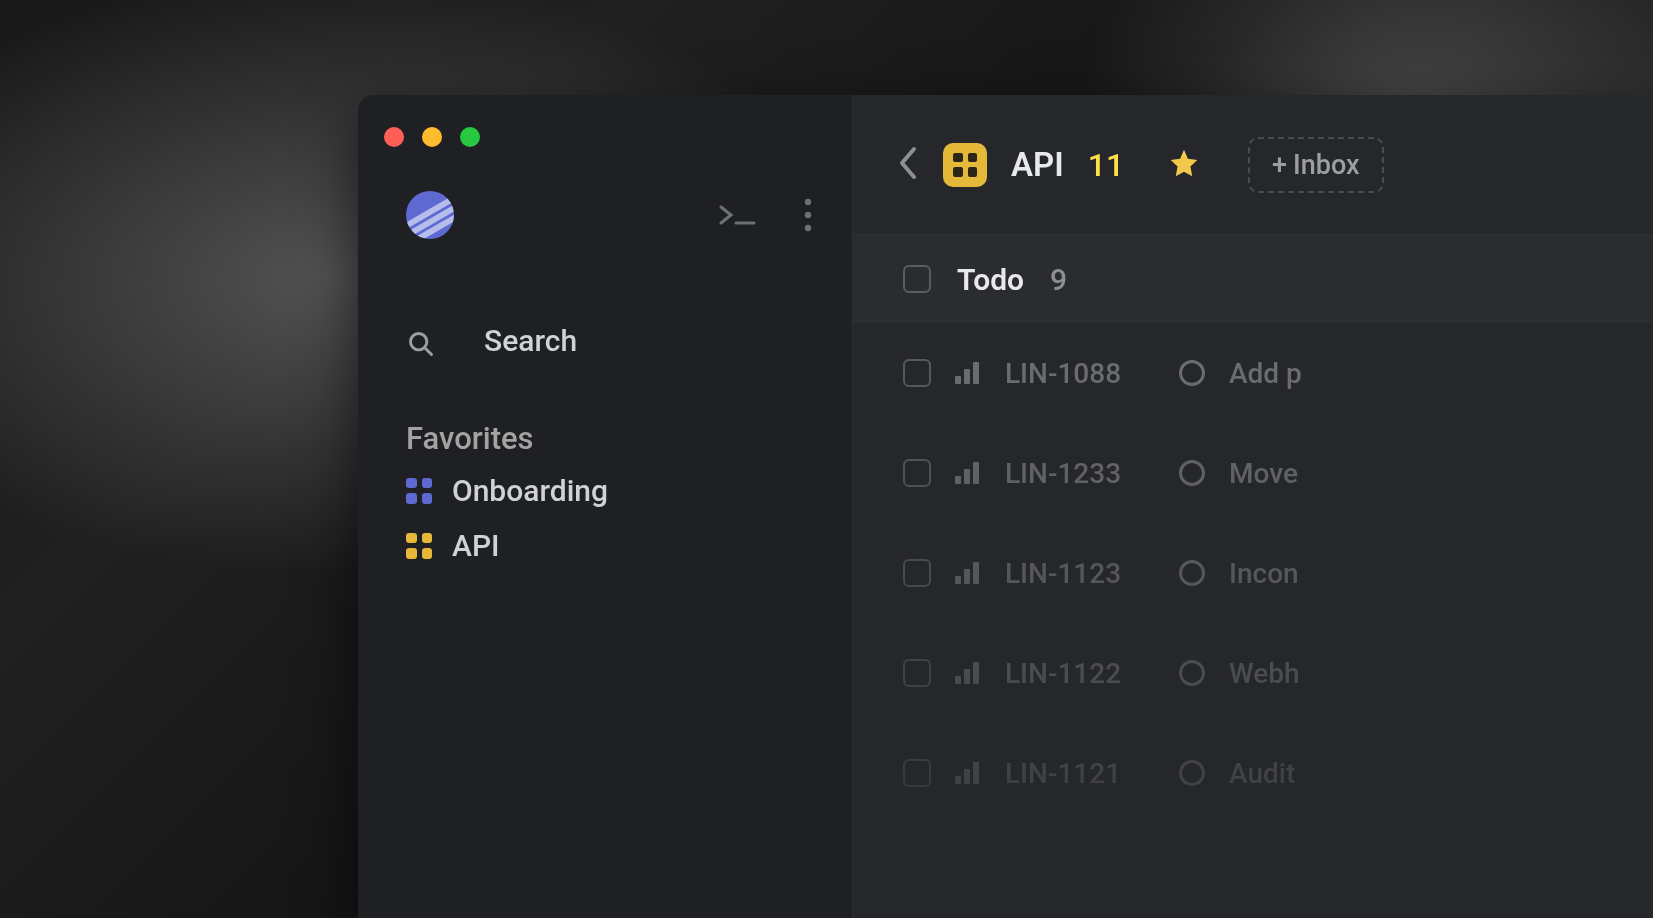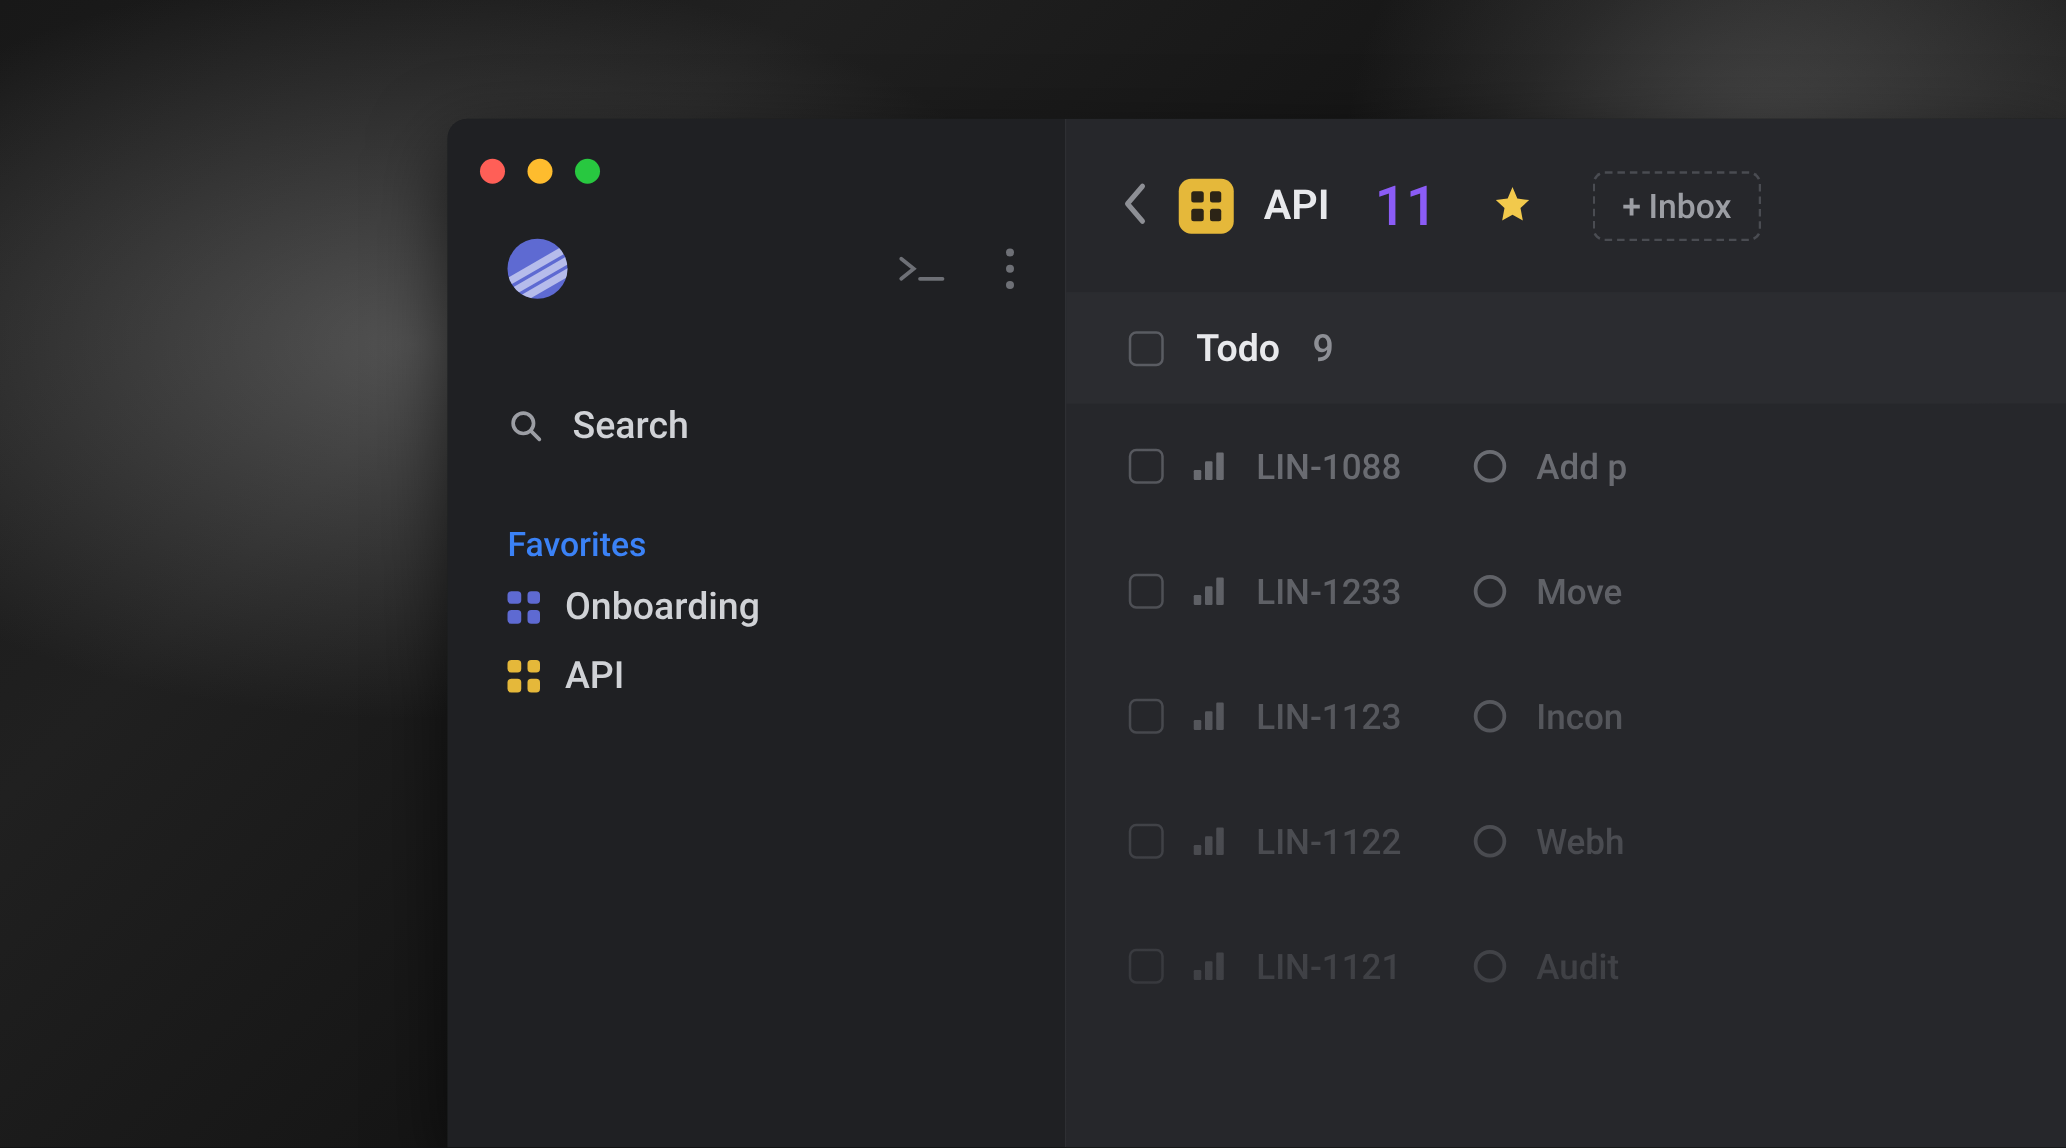--- a/index.html
+++ b/index.html
@@ -84,34 +84,34 @@
   .logo::before { top: 18px; }
   .logo span    { top: 28px; display:block; }
   .logo::after  { top: 38px; }
 
   .ws-actions { display: flex; align-items: center; gap: 46px; color: #6e7076; }
   .ws-actions svg { display: block; }
 
   .nav-section { margin-top: 70px; padding: 0 40px 0 48px; }
   .nav-item {
     display: flex;
-    align-items: center;
-    gap: 22px;
+    align-items: flex-end;
+    gap: 48px;
     color: #d0d2d6;
     font-size: 30px;
     font-weight: 500;
     padding: 14px 0;
     cursor: pointer;
   }
   .nav-item .icon { width: 30px; display:flex; justify-content:center; color:#9c9ea4; }
   .nav-gap { height: 18px; }
 
   .fav-heading {
-    color: #3b82f6;
-    font-size: 27px;
+    color: #a3a3a3;
+    font-size: 31px;
     font-weight: 500;
     padding: 0 0 6px 48px;
     margin-top: 30px;
   }
   .fav-item {
     display: flex; align-items: center; gap: 20px;
     padding: 10px 40px 10px 48px;
     color: #d0d2d6;
     font-size: 30px;
     font-weight: 500;
@@ -139,21 +139,21 @@
   }
   .back-chevron { color: #8d8f95; }
   .header-proj-icon {
     width: 44px; height: 44px; border-radius: 10px;
     background: #e5b83a;
     display: grid; grid-template-columns:1fr 1fr; grid-template-rows:1fr 1fr;
     gap: 5px; padding: 10px;
   }
   .header-proj-icon span { background:#2c2416; border-radius:2px; }
   .header-title { color: #e8e9ec; font-size: 33px; font-weight: 600; }
-  .header-count { color: #8b5cf6; font-size: 44px; font-weight: 500; margin-left: 12px; }
+  .header-count { color: #fde047; font-size: 32px; font-weight: 500; margin-left: 0; }
   .star { color: #f2c94c; margin-left: 20px; }
   .filter-btn {
     margin-left: 24px;
     border: 2px dashed #4a4c52;
     color: #9c9ea4;
     font-size: 27px;
     padding: 10px 22px;
     border-radius: 10px;
     display: flex; align-items: center; gap: 6px;
     font-weight:500;

